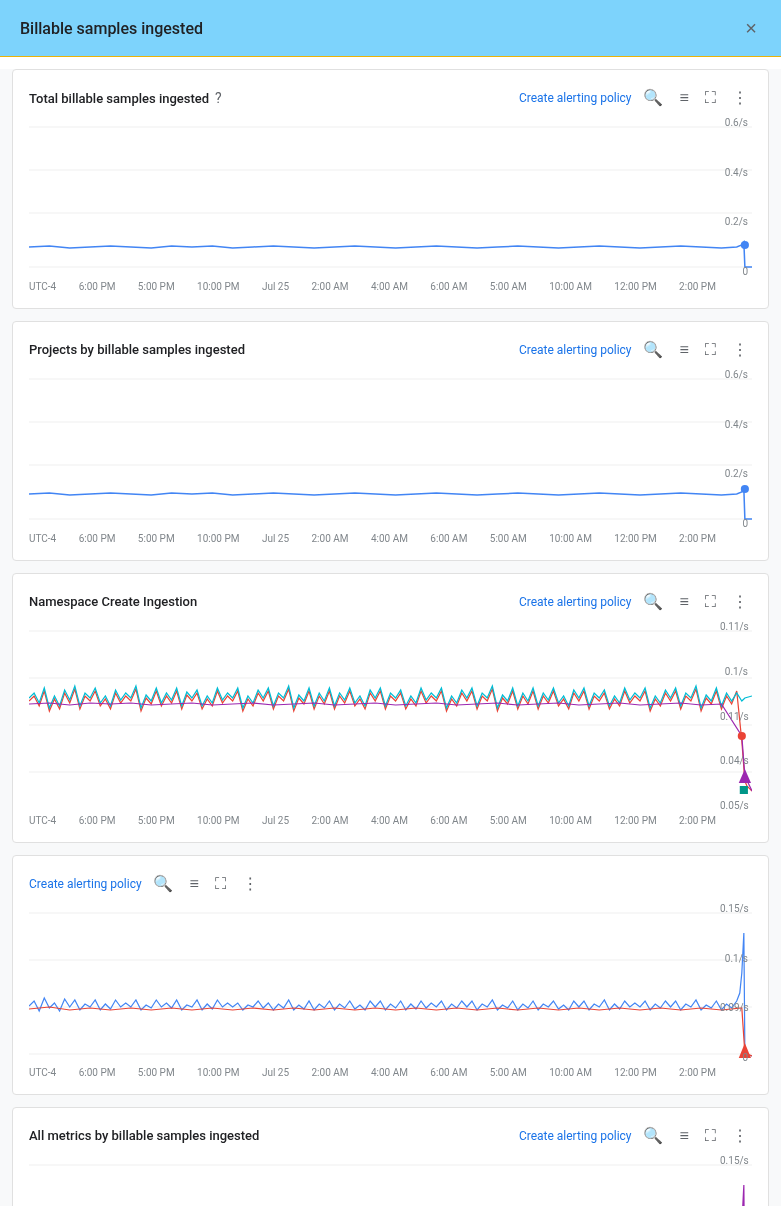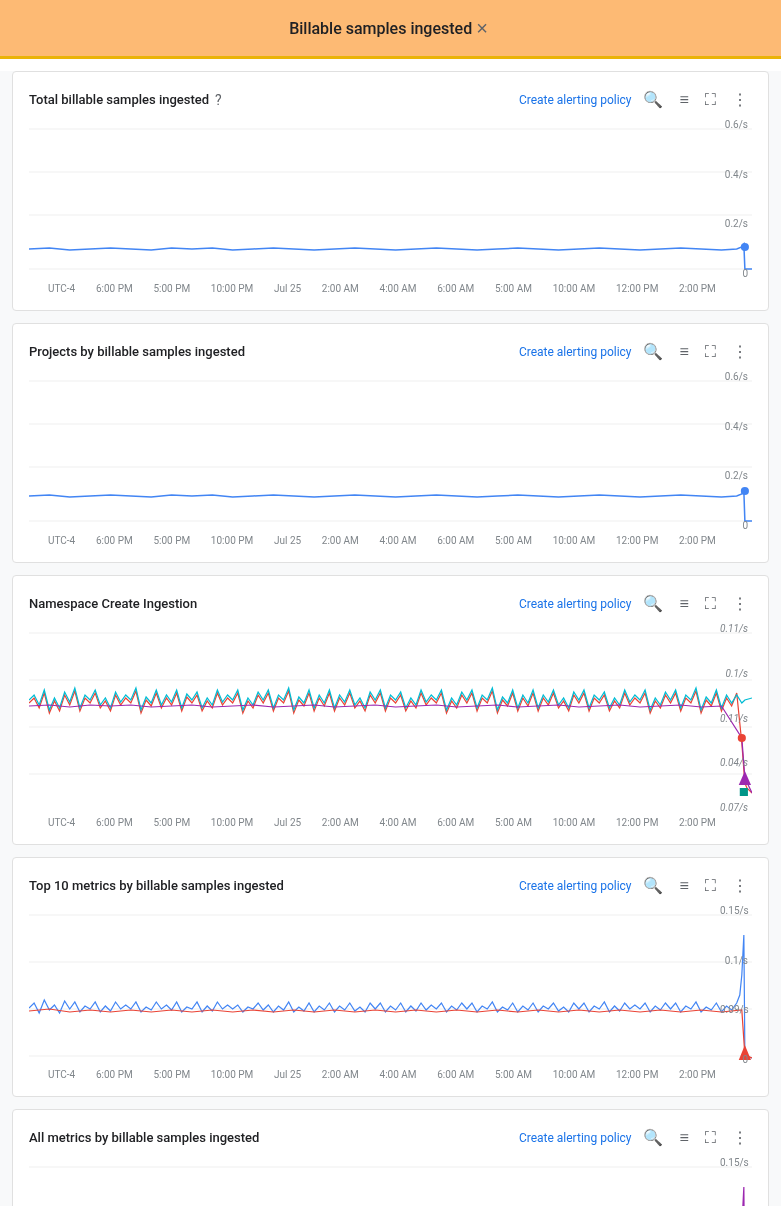--- a/index.html
+++ b/index.html
@@ -7,24 +7,24 @@
       font-family: 'Google Sans', Roboto, Arial, sans-serif;
       background: #fff;
       width: 781px;
       min-height: 1206px;
       color: #202124;
       font-size: 13px;
     }
     .modal-header {
       display: flex;
       align-items: center;
-      justify-content: center;
+      justify-content: space-between;
       padding: 14px 20px;
-      border-bottom: 3px solid #eab308;
-      background: #fdba74;
+      border-bottom: 1px solid #eab308;
+      background: #7dd3fc;
     }
     .modal-title {
       font-size: 16px;
       font-weight: 500;
       color: #202124;
     }
     .close-btn {
       cursor: pointer;
       color: #5f6368;
       font-size: 20px;
@@ -45,21 +45,21 @@
       padding: 16px;
     }
     .chart-header {
       display: flex;
       align-items: center;
       justify-content: space-between;
       margin-bottom: 8px;
     }
     .chart-title-area {
       display: flex;
-      align-items: center;
+      align-items: flex-end;
       gap: 6px;
     }
     .chart-title {
       font-size: 13px;
       font-weight: 500;
       color: #202124;
     }
     .help-icon {
       color: #5f6368;
       font-size: 14px;
@@ -109,21 +109,20 @@
       padding: 0 4px;
       width: 36px;
     }
     .x-axis-row {
       display: flex;
       justify-content: space-between;
       font-size: 10px;
       color: #80868b;
       margin-top: 4px;
       padding-right: 36px;
-      margin-left: 19px;
     }
     .chart-wrapper {
       position: relative;
       width: 100%;
     }
   </style>
 </head>
 <body>
 
 <div class="modal-header">
@@ -255,26 +254,26 @@
           <polyline points="0,80 5,75 10,85 15,70 20,90 25,78 30,88 35,72 40,82 45,68 50,88 55,75 60,80 65,70 70,85 75,78 80,88 85,72 90,82 95,75 100,80 105,68 110,90 115,77 120,83 125,70 130,85 135,75 140,82 145,70 150,88 155,74 160,80 165,72 170,88 175,78 180,85 185,70 190,82 195,75 200,80 205,70 210,90 215,78 220,85 225,72 230,80 235,70 240,88 245,75 250,80 255,68 260,90 265,77 270,83 275,70 280,88 285,75 290,83 295,70 300,88 305,75 310,82 315,70 320,85 325,78 330,88 335,72 340,80 345,70 350,88 355,75 360,80 365,72 370,88 375,78 380,85 385,70 390,82 395,75 400,80 405,70 410,90 415,78 420,85 425,72 430,80 435,70 440,88 445,75 450,80 455,68 460,90 465,77 470,83 475,70 480,88 485,75 490,83 495,70 500,88 505,75 510,82 515,70 520,85 525,78 530,88 535,72 540,80 545,70 550,88 555,75 560,80 565,72 570,88 575,78 580,85 585,70 590,82 595,75 600,80 605,70 610,90 615,78 620,85 625,72 630,80 635,70 640,88 645,75 650,80 655,68 660,90 665,77 670,83 675,70 680,88 685,75 690,83 695,70 700,120 703,160 705,165 710,170" fill="none" stroke="#ea4335" stroke-width="1.2"></polyline>
 
           <polyline points="0,77 5,72 10,82 15,67 20,87 25,75 30,85 35,69 40,79 45,65 50,85 55,72 60,77 65,67 70,82 75,75 80,85 85,69 90,79 95,72 100,77 105,65 110,87 115,74 120,80 125,67 130,82 135,72 140,79 145,67 150,85 155,71 160,77 165,69 170,85 175,75 180,82 185,67 190,79 195,72 200,77 205,67 210,87 215,75 220,82 225,69 230,77 235,67 240,85 245,72 250,77 255,65 260,87 265,74 270,80 275,67 280,85 285,72 290,80 295,67 300,85 305,72 310,79 315,67 320,82 325,75 330,85 335,69 340,77 345,67 350,85 355,72 360,77 365,69 370,85 375,75 380,82 385,67 390,79 395,72 400,77 405,67 410,87 415,75 420,82 425,69 430,77 435,67 440,85 445,72 450,77 455,65 460,87 465,74 470,80 475,67 480,85 485,72 490,80 495,67 500,85 505,72 510,79 515,67 520,82 525,75 530,85 535,69 540,77 545,67 550,85 555,72 560,77 565,69 570,85 575,75 580,82 585,67 590,79 595,72 600,77 605,67 610,87 615,75 620,82 625,69 630,77 635,67 640,85 645,72 650,77 655,65 660,87 665,74 670,80 675,67 680,85 685,72 690,80 695,72 700,80 703,77 710,75" fill="none" stroke="#00bcd4" stroke-width="1.2"></polyline>
 
           <polyline points="0,83 20,82 40,84 60,82 80,83 100,82 120,84 140,83 160,82 180,84 200,83 220,82 240,84 260,83 280,82 300,84 320,83 340,82 360,84 380,83 400,82 420,84 440,83 460,82 480,84 500,83 520,82 540,84 560,83 580,82 600,84 620,83 640,82 660,84 680,83 700,115 703,155 710,170" fill="none" stroke="#9c27b0" stroke-width="1.2"></polyline>
 
           <circle cx="700" cy="115" r="4" fill="#ea4335"></circle>
           <polygon points="703,148 697,162 709,162" fill="#9c27b0"></polygon>
           <rect x="698" y="165" width="8" height="8" fill="#009688"></rect>
         </svg>
-        <div class="y-axis-labels" style="height:190px;font-style:italic;">
+        <div class="y-axis-labels" style="height:190px;">
           <span>0.11/s</span>
           <span>0.1/s</span>
           <span>0.11/s</span>
           <span>0.04/s</span>
-          <span>0.07/s</span>
+          <span>0.05/s</span>
         </div>
       </div>
       <div class="x-axis-row">
         <span>UTC-4</span>
         <span>6:00 PM</span>
         <span>5:00 PM</span>
         <span>10:00 PM</span>
         <span>Jul 25</span>
         <span>2:00 AM</span>
         <span>4:00 AM</span>
@@ -282,23 +281,20 @@
         <span>5:00 AM</span>
         <span>10:00 AM</span>
         <span>12:00 PM</span>
         <span>2:00 PM</span>
       </div>
     </div>
   </div>
 
   <div class="chart-card">
     <div class="chart-header">
-      <div class="chart-title-area">
-        <span class="chart-title">Top 10 metrics by billable samples ingested</span>
-      </div>
       <div class="chart-actions">
         <a class="create-alerting-link">Create alerting policy</a>
         <button class="chart-icon-btn">🔍</button>
         <button class="chart-icon-btn">≡</button>
         <button class="chart-icon-btn">⛶</button>
         <button class="chart-icon-btn">⋮</button>
       </div>
     </div>
     <div class="chart-wrapper">
       <div class="chart-area">

